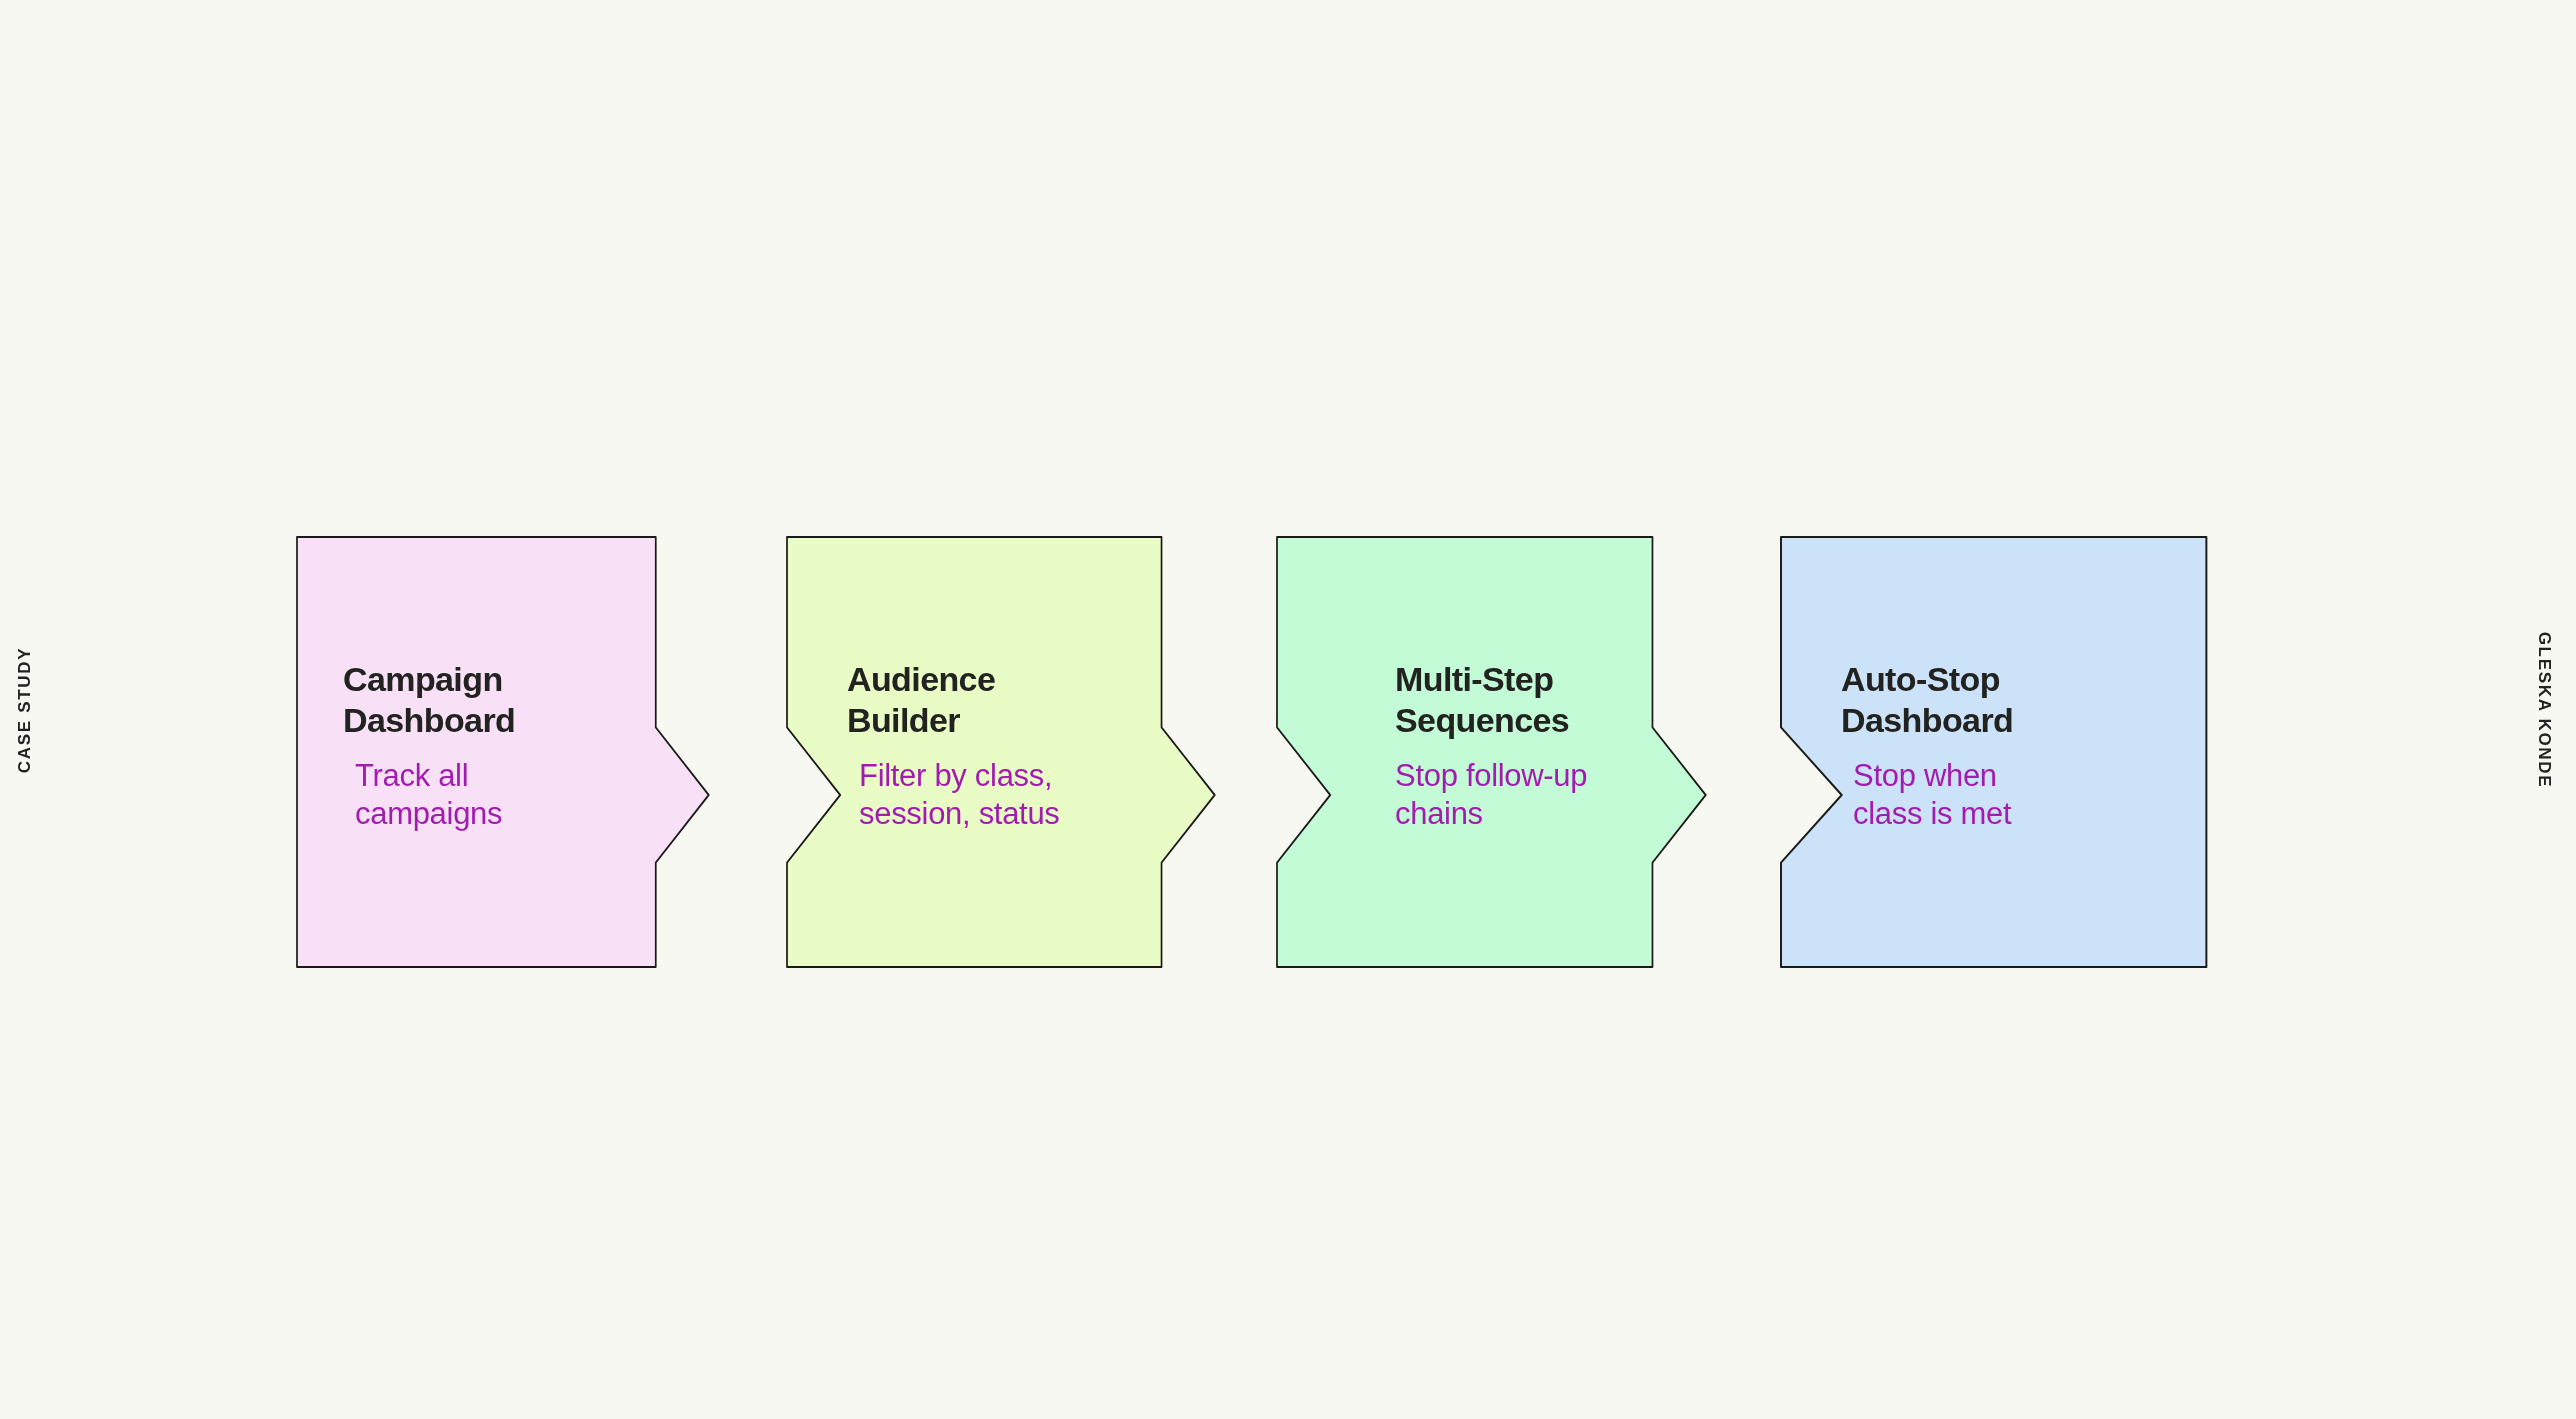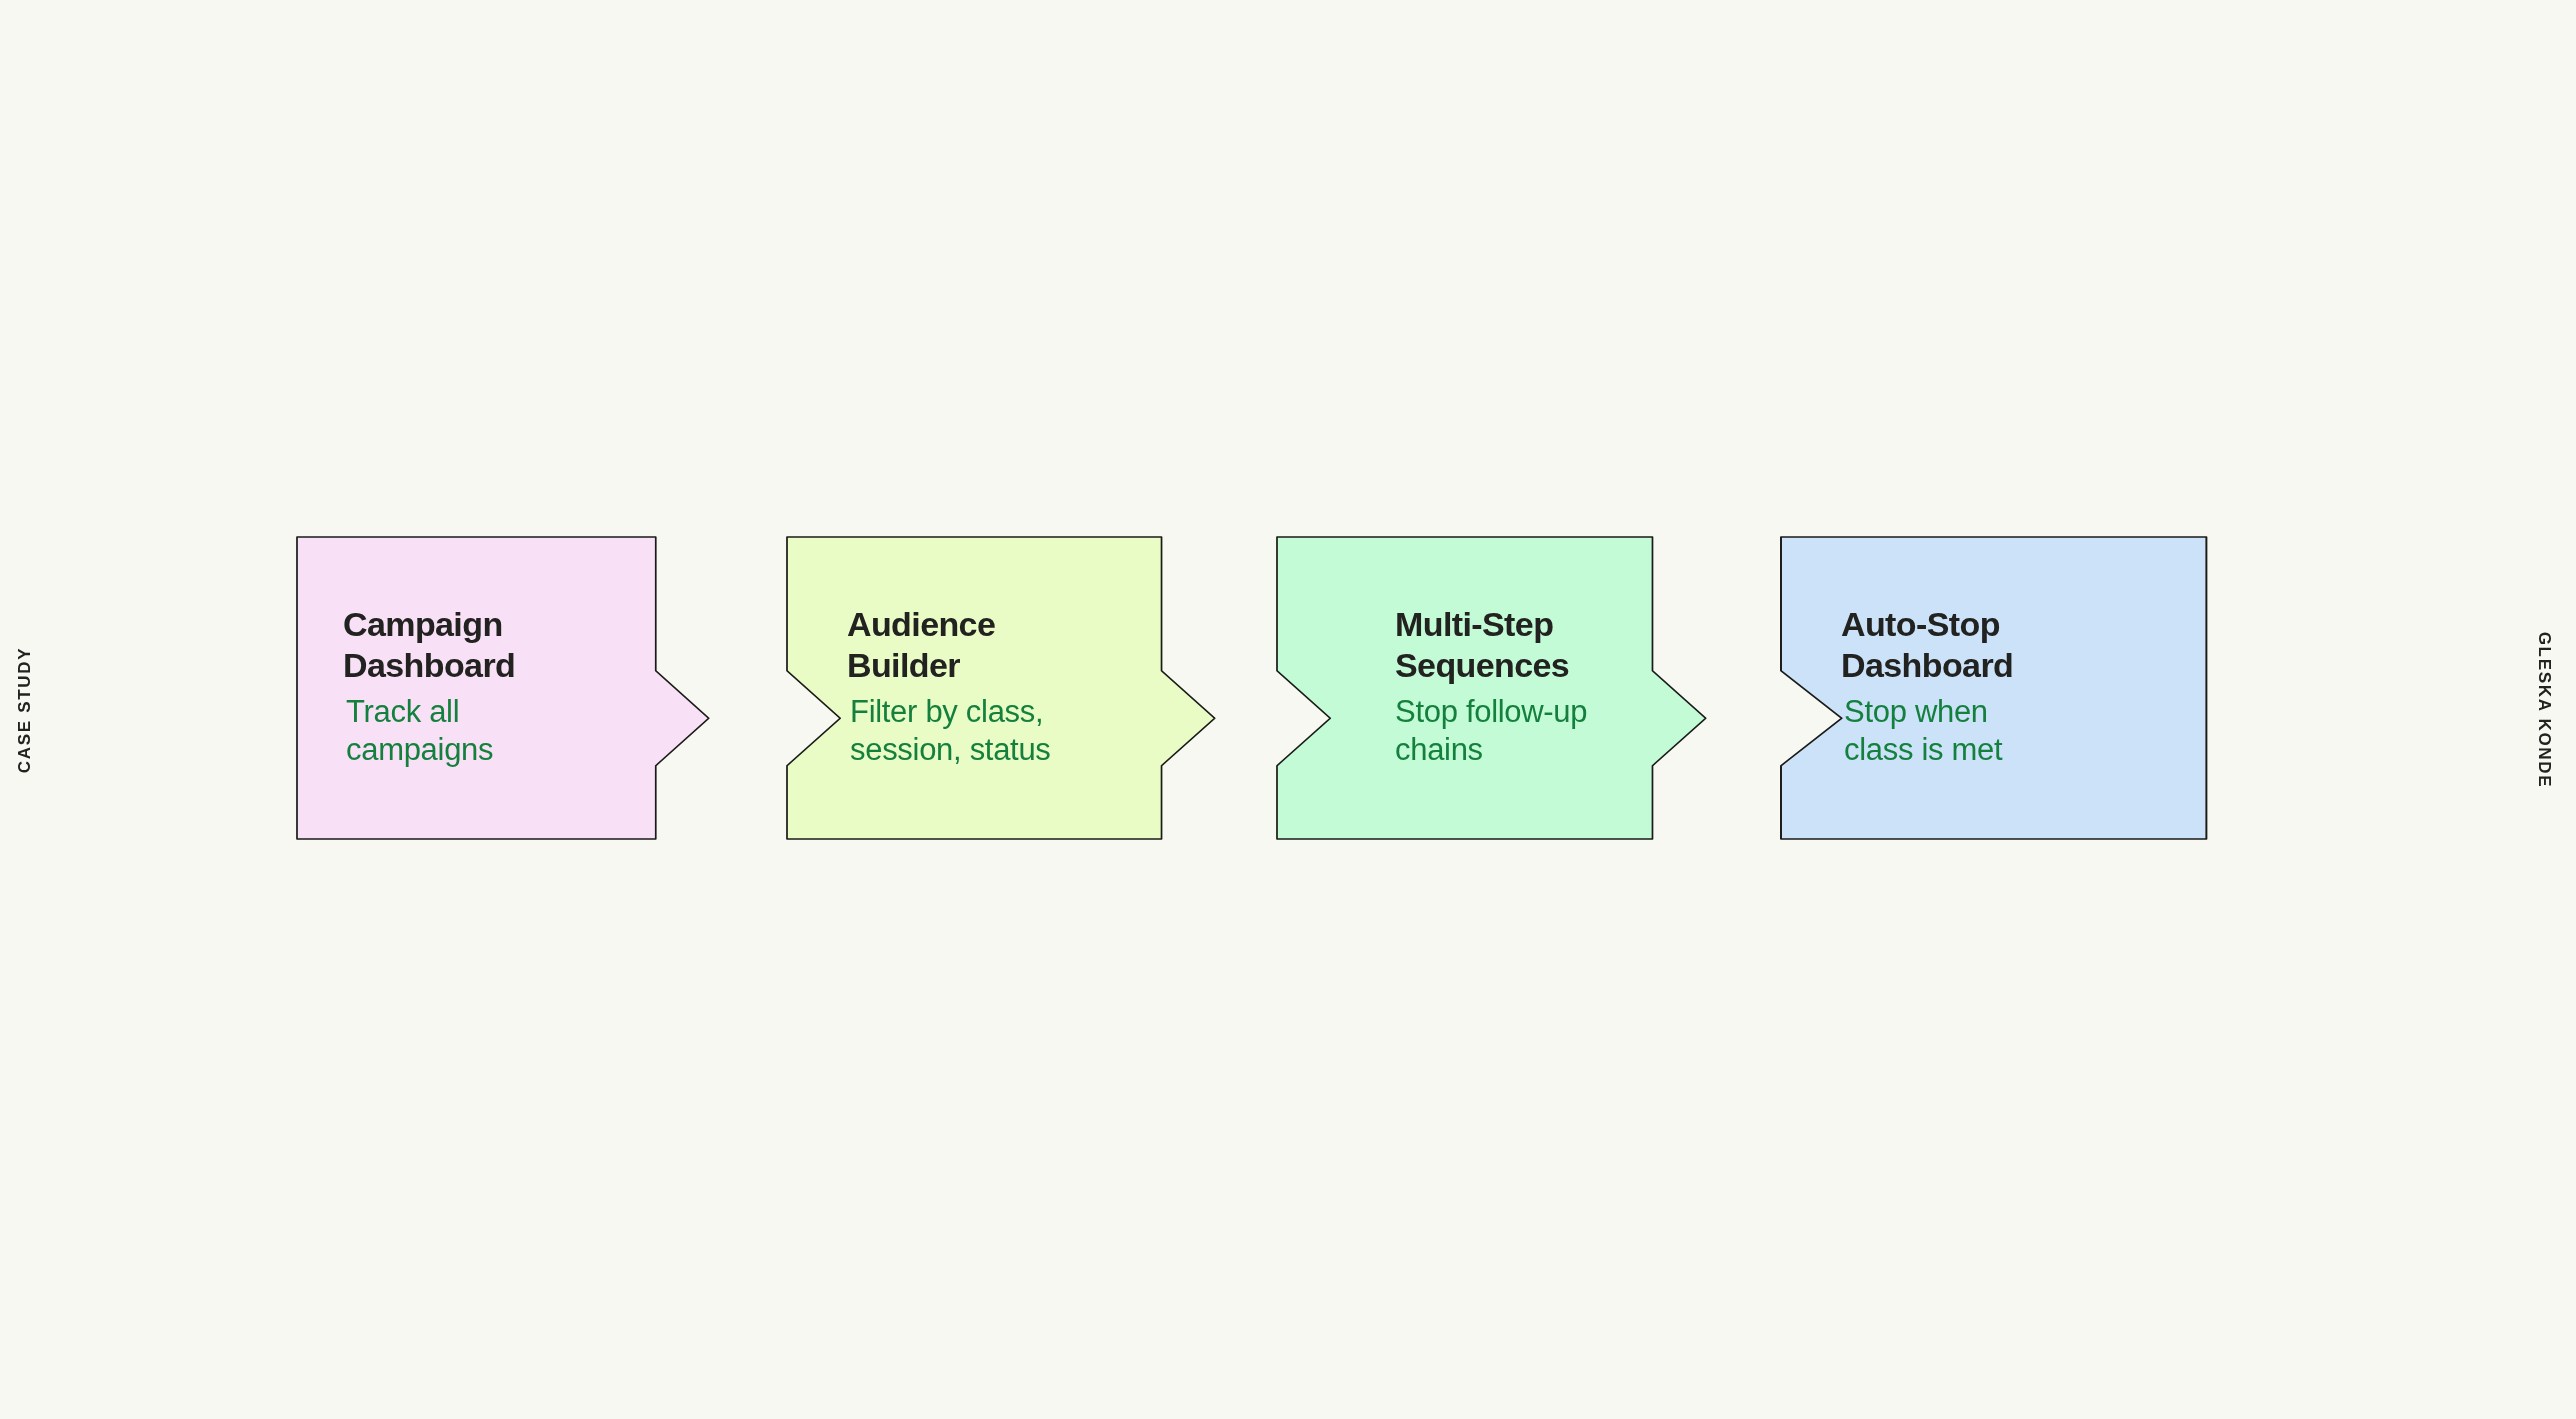--- a/index.html
+++ b/index.html
@@ -65,21 +65,21 @@
     position: absolute;
     left: 0;
     top: 537px;
     width: 2576px;
     height: 434px;
   }
 
   .card {
     position: absolute;
     top: 0;
-    height: 302px;
+    height: 430px;
     box-sizing: border-box;
   }
 
   
   .card-shape {
     position: absolute;
     left: 0;
     top: 0;
     width: 100%;
     height: 100%;
@@ -105,26 +105,26 @@
     font-size: 34px;
     line-height: 1.18;
     font-weight: 800;
     letter-spacing: -0.6px;
     margin: 0 0 5.3px 0;
     font-family: "Liberation Sans", sans-serif;
     max-width: 217px;
   }
 
   .card-desc {
-    color: #15803d;
+    color: #a21caf;
     font-size: 31px;
     line-height: 1.22;
     font-weight: 400;
     letter-spacing: -0.3px;
-    margin: 3px;
+    margin: 12px;
     font-family: "Liberation Sans", sans-serif;
     max-width: 217px;
   }
 </style>
 </head>
 <body>
 
 <div class="slide">
 
   <div class="side-label left">CASE STUDY</div>

